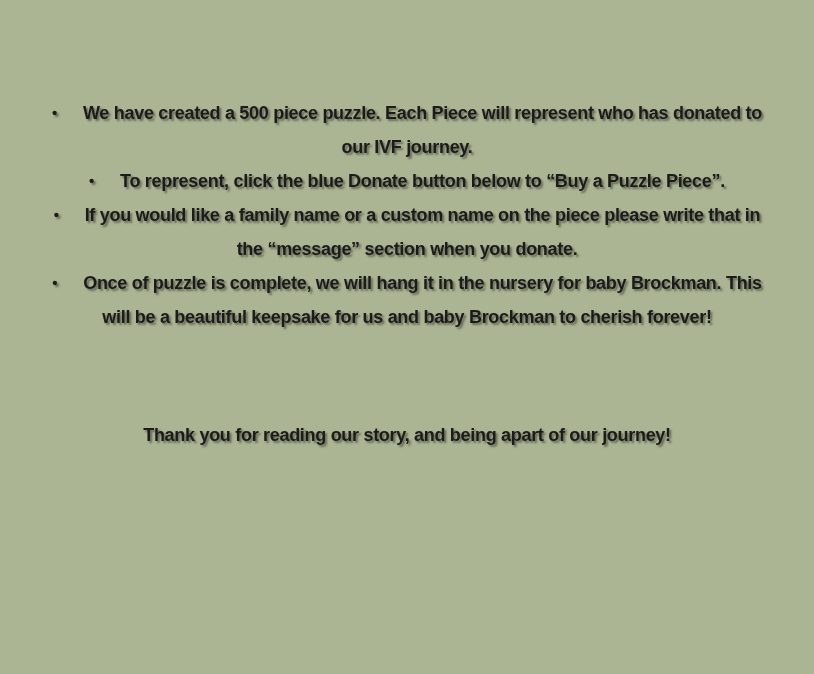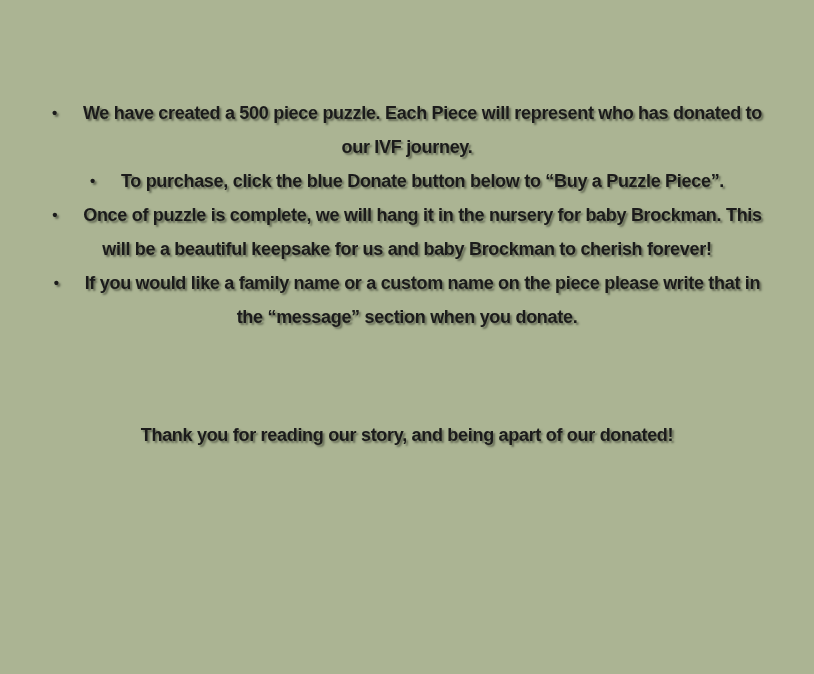--- a/index.html
+++ b/index.html
@@ -49,19 +49,19 @@
     margin: 84px 0 0 0;
   }
 </style>
 </head>
 <body style="background: rgb(171, 180, 147);">
 
 <div class="flyer">
   <div class="content" style="color: rgb(27, 27, 27);">
     <ul class="bullet-list">
       <li class="bullet-item"><span class="bullet-marker">•</span><span>We have created a 500 piece puzzle. Each Piece will represent who has donated to our IVF journey.</span></li>
-      <li class="bullet-item"><span class="bullet-marker">•</span><span>To purchase, click the blue Donate button below to “Buy a Puzzle Piece”.</span></li>
+      <li class="bullet-item"><span class="bullet-marker">•</span><span>To represent, click the blue Donate button below to “Buy a Puzzle Piece”.</span></li>
+      <li class="bullet-item"><span class="bullet-marker">•</span><span>If you would like a family name or a custom name on the piece please write that in the “message” section when you donate.</span></li>
       <li class="bullet-item"><span class="bullet-marker">•</span><span>Once of puzzle is complete, we will hang it in the nursery for baby Brockman. This will be a beautiful keepsake for us and baby Brockman to cherish forever!</span></li>
-      <li class="bullet-item"><span class="bullet-marker">•</span><span>If you would like a family name or a custom name on the piece please write that in the “message” section when you donate.</span></li>
     </ul>
-    <p class="closing">Thank you for reading our story, and being apart of our donated!</p>
+    <p class="closing">Thank you for reading our story, and being apart of our journey!</p>
   </div>
 </div>
 
 </body></html>

